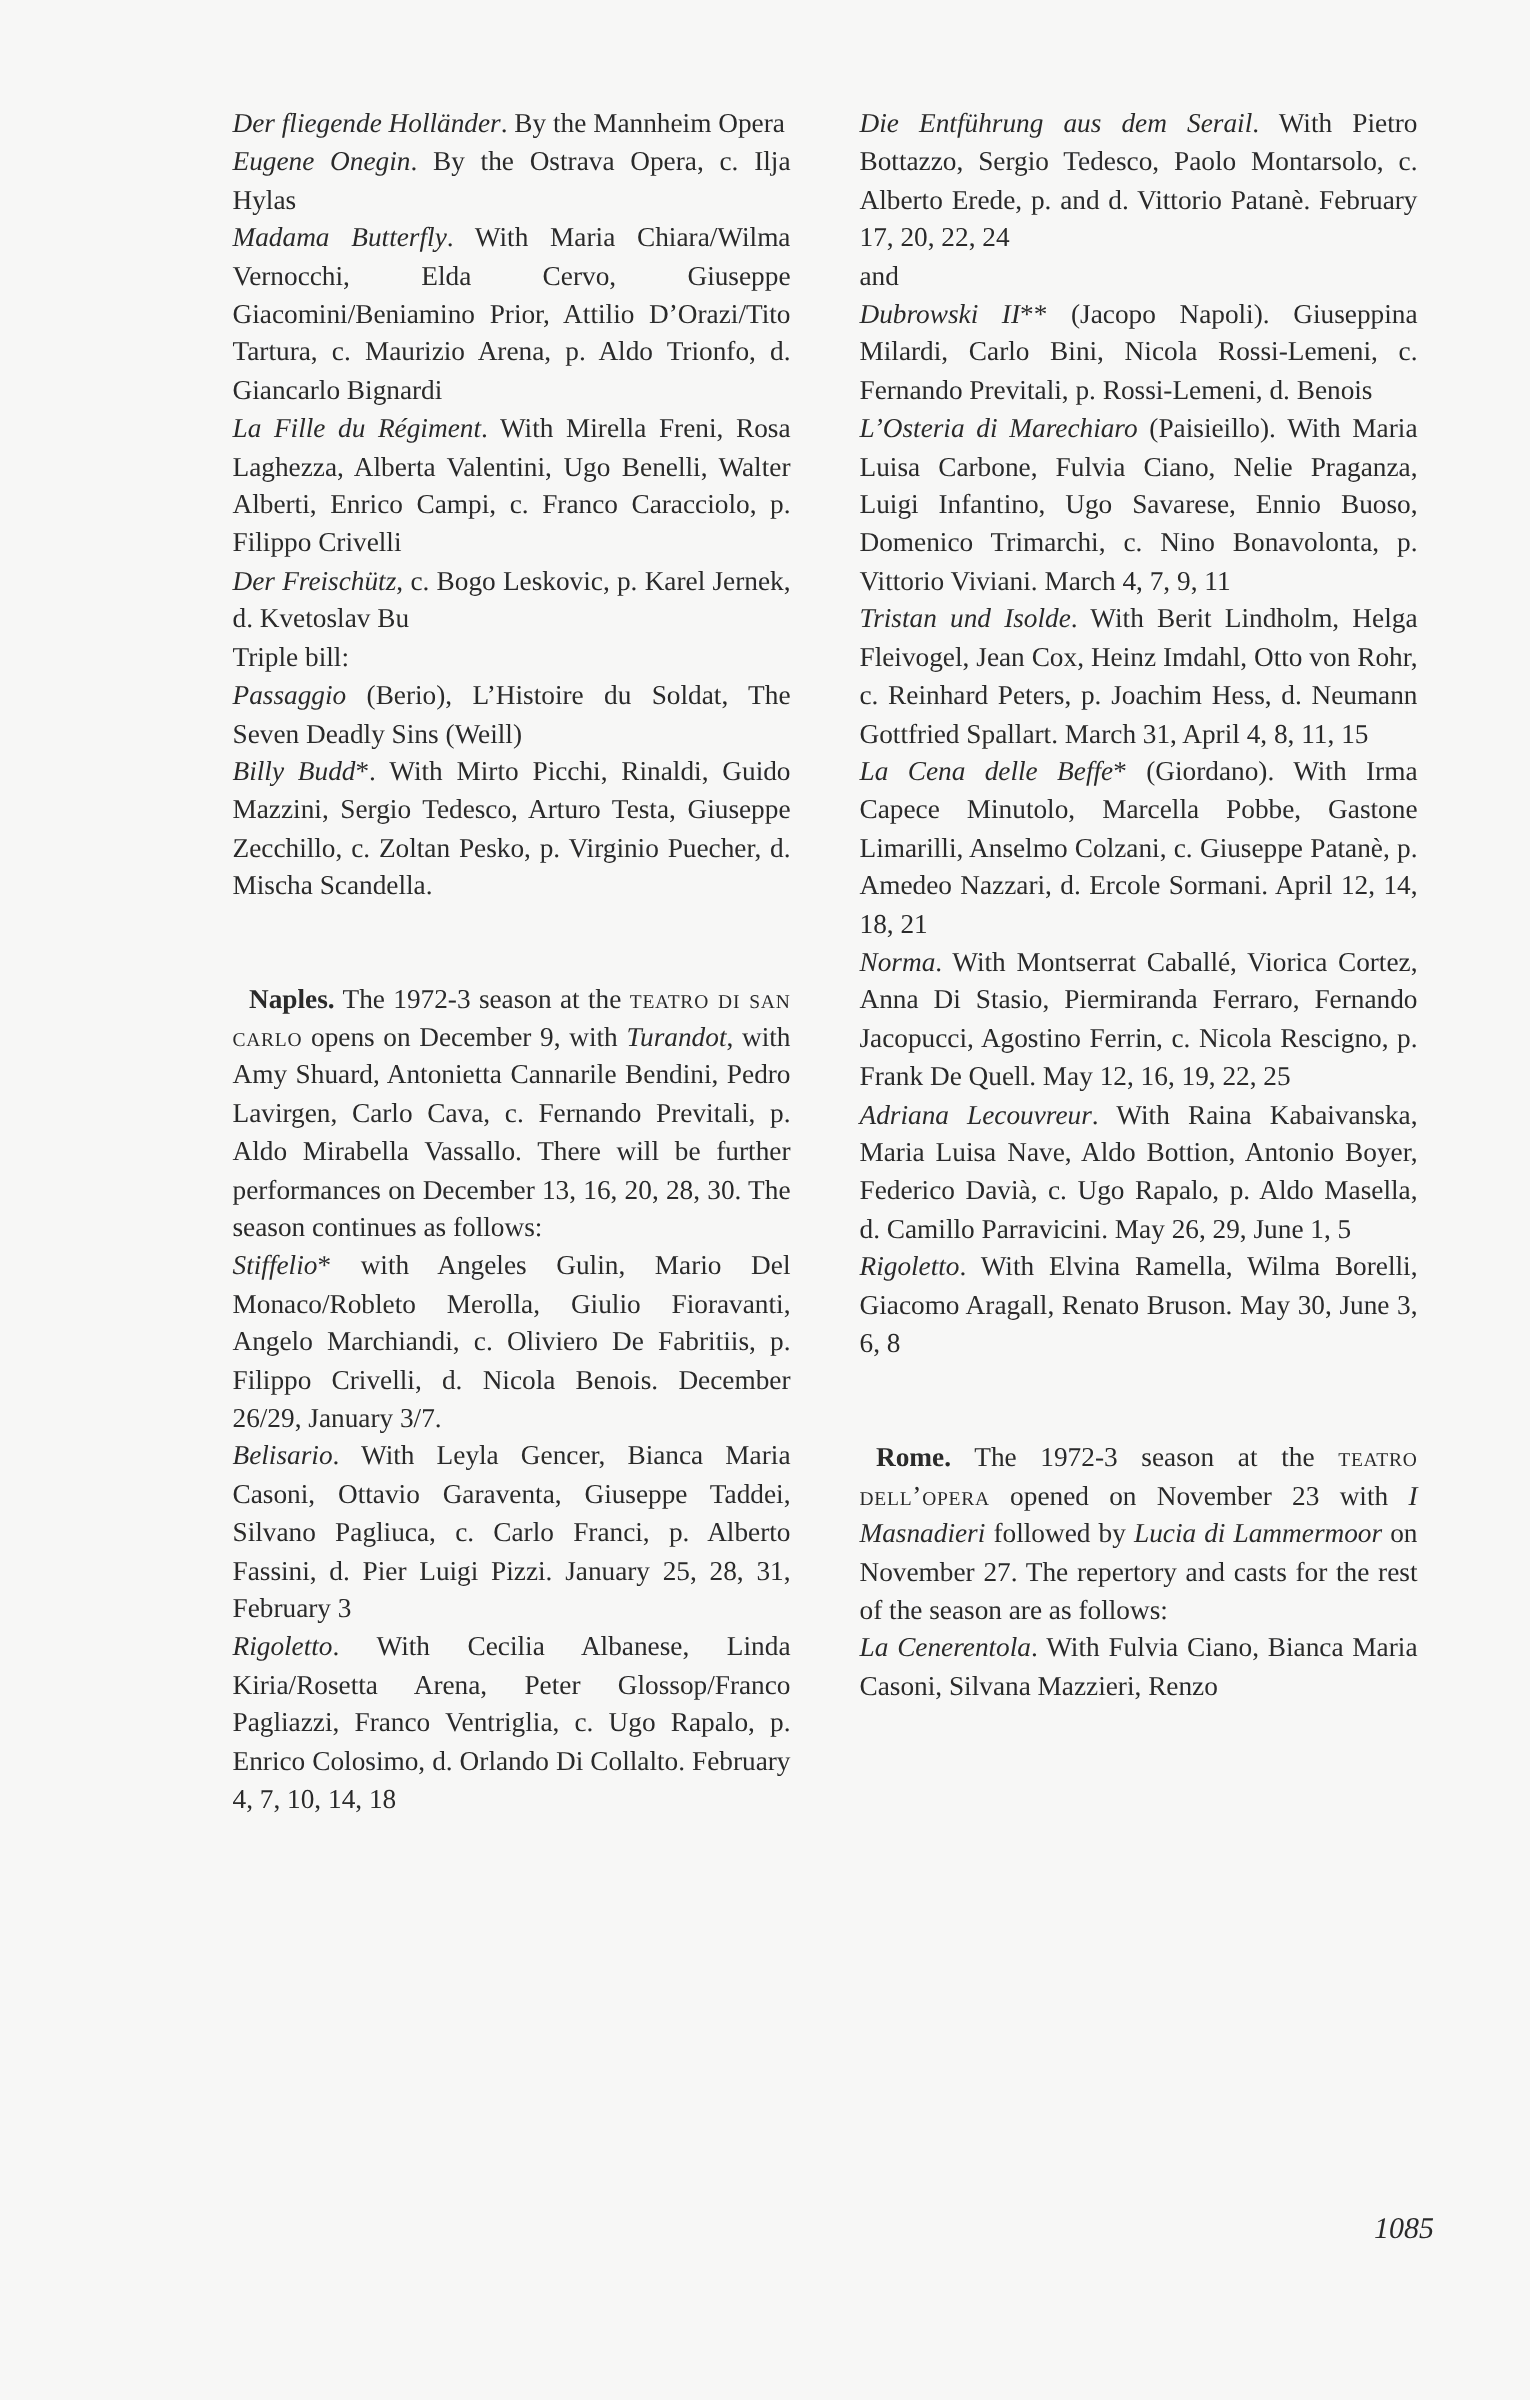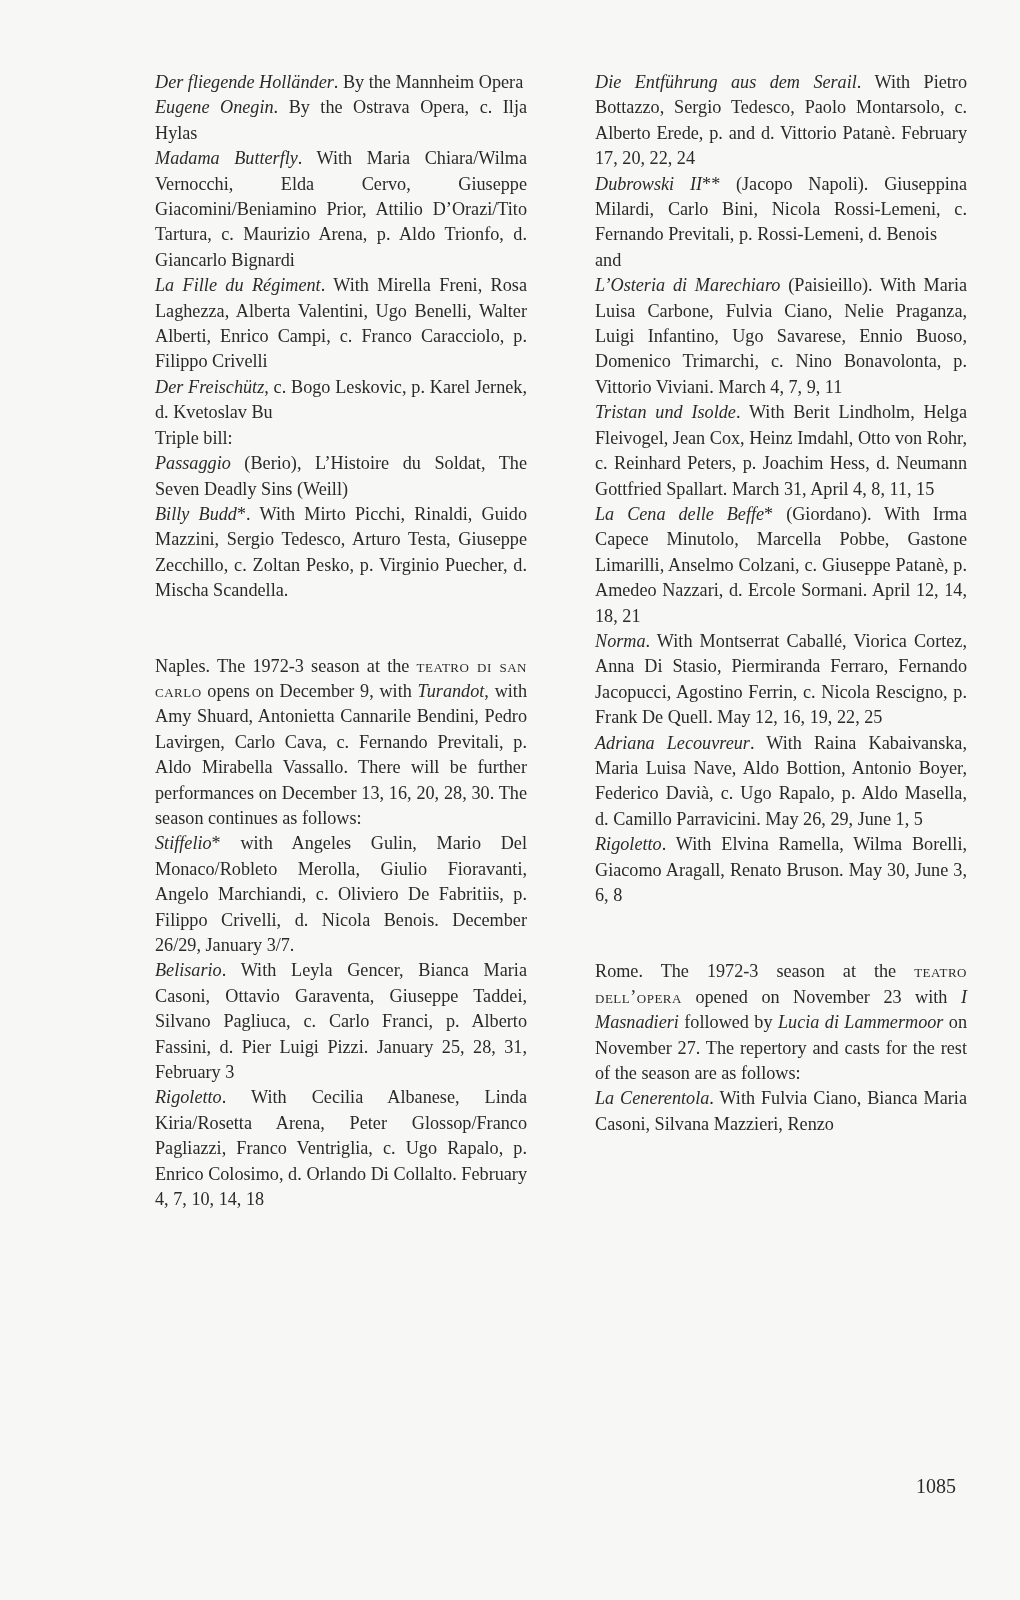--- a/index.html
+++ b/index.html
@@ -13,32 +13,33 @@
   }
   .col {
     position: absolute;
     top: 70px;
     width: 372px;
     font-size: 18.2px;
     line-height: 25.4px;
     text-align: justify;
   }
   .col.left { left: 155px; }
-  .col.right { left: 595px; }
+  .col.right { left: 573px; }
   .entry { margin: 0; }
   .entry i { }
-  .entry b { font-weight: normal; }
+  .entry b { font-weight: bold; margin-left: 11px; }
   .sc { font-variant: small-caps; text-transform: lowercase; letter-spacing: 0.5px; }
   .gap { height: 50px; }
   .gap-big { height: 51px; }
   .page-num {
     position: absolute;
     right: 64px;
     top: 1475px;
     font-size: 20px;
+    font-style: italic;
   }
 </style>
 </head>
 <body>
 
 <div class="col left">
   <p class="entry"><i>Der fliegende Holländer</i><span>. By the Mannheim Opera</span></p>
   <p class="entry"><i>Eugene Onegin</i><span>. By the Ostrava Opera, c. Ilja Hylas</span></p>
   <p class="entry"><i>Madama Butterfly</i><span>. With Maria Chiara/Wilma Vernocchi, Elda Cervo, Giuseppe Giacomini/Beniamino Prior, Attilio D’Orazi/Tito Tartura, c. Maurizio Arena, p. Aldo Trionfo, d. Giancarlo Bignardi</span></p>
   <p class="entry"><i>La Fille du Régiment</i><span>. With Mirella Freni, Rosa Laghezza, Alberta Valentini, Ugo Benelli, Walter Alberti, Enrico Campi, c. Franco Caracciolo, p. Filippo Crivelli</span></p>
@@ -50,22 +51,22 @@
   <div class="gap"></div>
 
   <p class="entry"><b>Naples.</b><span> The 1972-3 season at the </span><span class="sc">Teatro di San Carlo</span><span> opens on December 9, with </span><i>Turandot</i><span>, with Amy Shuard, Antonietta Cannarile Bendini, Pedro Lavirgen, Carlo Cava, c. Fernando Previtali, p. Aldo Mirabella Vassallo. There will be further performances on December 13, 16, 20, 28, 30. The season continues as follows:</span></p>
   <p class="entry"><i>Stiffelio</i><span>* with Angeles Gulin, Mario Del Monaco/Robleto Merolla, Giulio Fioravanti, Angelo Marchiandi, c. Oliviero De Fabritiis, p. Filippo Crivelli, d. Nicola Benois. December 26/29, January 3/7.</span></p>
   <p class="entry"><i>Belisario</i><span>. With Leyla Gencer, Bianca Maria Casoni, Ottavio Garaventa, Giuseppe Taddei, Silvano Pagliuca, c. Carlo Franci, p. Alberto Fassini, d. Pier Luigi Pizzi. January 25, 28, 31, February 3</span></p>
   <p class="entry"><i>Rigoletto</i><span>. With Cecilia Albanese, Linda Kiria/Rosetta Arena, Peter Glossop/Franco Pagliazzi, Franco Ventriglia, c. Ugo Rapalo, p. Enrico Colosimo, d. Orlando Di Collalto. February 4, 7, 10, 14, 18</span></p>
 </div>
 
 <div class="col right">
   <p class="entry"><i>Die Entführung aus dem Serail</i><span>. With Pietro Bottazzo, Sergio Tedesco, Paolo Montarsolo, c. Alberto Erede, p. and d. Vittorio Patanè. February 17, 20, 22, 24</span></p>
+  <p class="entry"><span>and</span></p>
   <p class="entry"><i>Dubrowski II</i><span>** (Jacopo Napoli). Giuseppina Milardi, Carlo Bini, Nicola Rossi-Lemeni, c. Fernando Previtali, p. Rossi-Lemeni, d. Benois</span></p>
-  <p class="entry"><span>and</span></p>
   <p class="entry"><i>L’Osteria di Marechiaro</i><span> (Paisieillo). With Maria Luisa Carbone, Fulvia Ciano, Nelie Praganza, Luigi Infantino, Ugo Savarese, Ennio Buoso, Domenico Trimarchi, c. Nino Bonavolonta, p. Vittorio Viviani. March 4, 7, 9, 11</span></p>
   <p class="entry"><i>Tristan und Isolde</i><span>. With Berit Lindholm, Helga Fleivogel, Jean Cox, Heinz Imdahl, Otto von Rohr, c. Reinhard Peters, p. Joachim Hess, d. Neumann Gottfried Spallart. March 31, April 4, 8, 11, 15</span></p>
   <p class="entry"><i>La Cena delle Beffe</i><span>* (Giordano). With Irma Capece Minutolo, Marcella Pobbe, Gastone Limarilli, Anselmo Colzani, c. Giuseppe Patanè, p. Amedeo Nazzari, d. Ercole Sormani. April 12, 14, 18, 21</span></p>
   <p class="entry"><i>Norma</i><span>. With Montserrat Caballé, Viorica Cortez, Anna Di Stasio, Piermiranda Ferraro, Fernando Jacopucci, Agostino Ferrin, c. Nicola Rescigno, p. Frank De Quell. May 12, 16, 19, 22, 25</span></p>
   <p class="entry"><i>Adriana Lecouvreur</i><span>. With Raina Kabaivanska, Maria Luisa Nave, Aldo Bottion, Antonio Boyer, Federico Davià, c. Ugo Rapalo, p. Aldo Masella, d. Camillo Parravicini. May 26, 29, June 1, 5</span></p>
   <p class="entry"><i>Rigoletto</i><span>. With Elvina Ramella, Wilma Borelli, Giacomo Aragall, Renato Bruson. May 30, June 3, 6, 8</span></p>
 
   <div class="gap-big"></div>
 
   <p class="entry"><b>Rome.</b><span> The 1972-3 season at the </span><span class="sc">Teatro dell’Opera</span><span> opened on November 23 with </span><i>I Masnadieri</i><span> followed by </span><i>Lucia di Lammermoor</i><span> on November 27. The repertory and casts for the rest of the season are as follows:</span></p>

